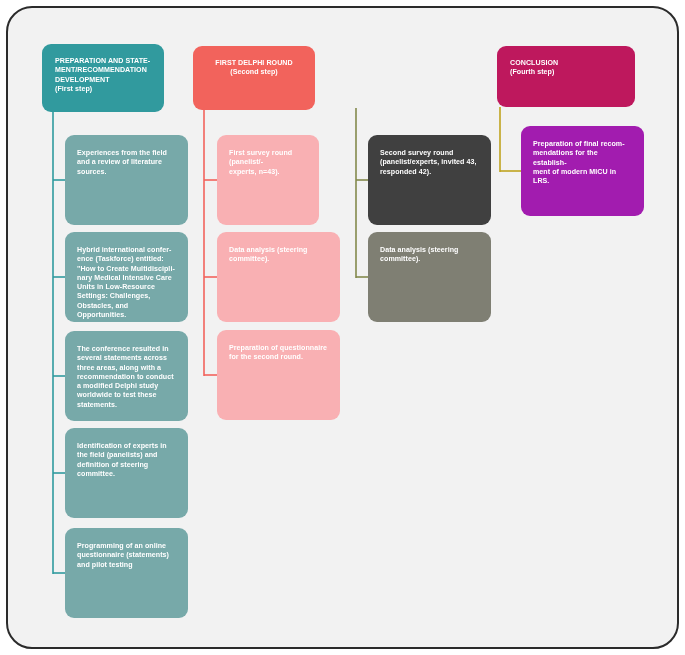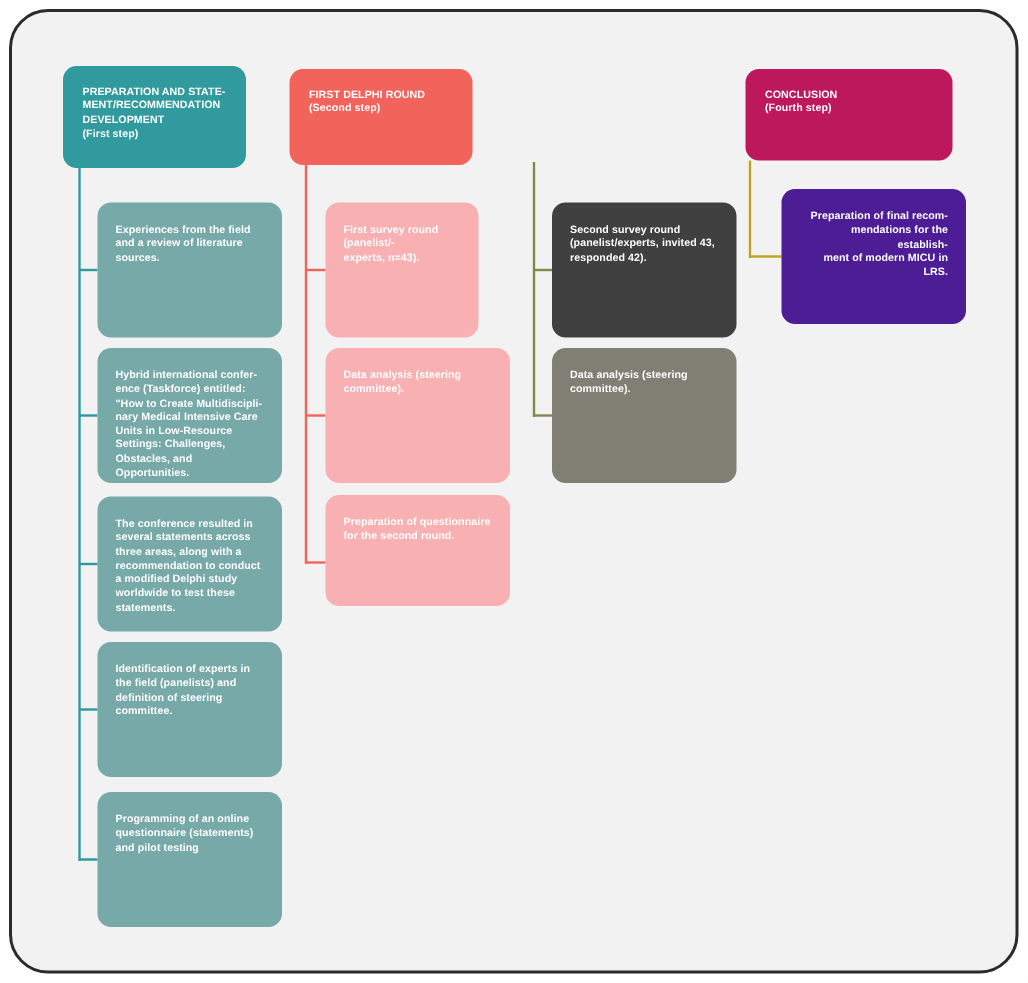--- a/index.html
+++ b/index.html
@@ -130,54 +130,54 @@
 the field (panelists) and
 definition of steering
 committee.</span>
     </div>
     <div class="box sub-box" style="left:65px; top:528px; width:123px; height:90px; background:#77a9a9;">
       <span class="txt">Programming of an online
 questionnaire (statements)
 and pilot testing</span>
     </div>
 
-    <div class="box header-box" style="left:193px; top:46px; width:122px; height:64px; background:#f2635c;">
+    <div class="box header-box" style="left:193px; top:46px; width:122px; height:64px; background:#f2635c;text-align:center;">
       <span class="txt">FIRST DELPHI ROUND
 (Second step)</span>
     </div>
 
     <div class="box sub-box" style="left:217px; top:135px; width:102px; height:90px; background:#f9b0b3;">
       <span class="txt">First survey round (panelist/-
 experts, n=43).</span>
     </div>
     <div class="box sub-box" style="left:217px; top:232px; width:123px; height:90px; background:#f9b0b3;">
       <span class="txt">Data analysis (steering
 committee).</span>
     </div>
-    <div class="box sub-box" style="left:217px; top:330px; width:123px; height:74px; background:#f9b0b3;">
+    <div class="box sub-box" style="left:217px; top:330px; width:123px; height:90px; background:#f9b0b3;">
       <span class="txt">Preparation of questionnaire
 for the second round.</span>
     </div>
 
 
     <div class="box sub-box" style="left:368px; top:135px; width:123px; height:90px; background:#404040;">
       <span class="txt">Second survey round
 (panelist/experts, invited 43,
 responded 42).</span>
     </div>
     <div class="box sub-box" style="left:368px; top:232px; width:123px; height:90px; background:#7f7f73;">
       <span class="txt">Data analysis (steering
 committee).</span>
     </div>
 
     <div class="box header-box" style="left:497px; top:46px; width:138px; height:61px; background:#be185d;">
       <span class="txt">CONCLUSION
 (Fourth step)</span>
     </div>
 
-    <div class="box sub-box" style="left:521px; top:126px; width:123px; height:90px; background:#4c1d95;text-align:right;">
+    <div class="box sub-box" style="left:521px; top:126px; width:123px; height:90px; background:#a21caf;">
       <span class="txt">Preparation of final recom-
 mendations for the establish-
 ment of modern MICU in LRS.</span>
     </div>
 
   </div>
 </div>
 
 </body></html>

